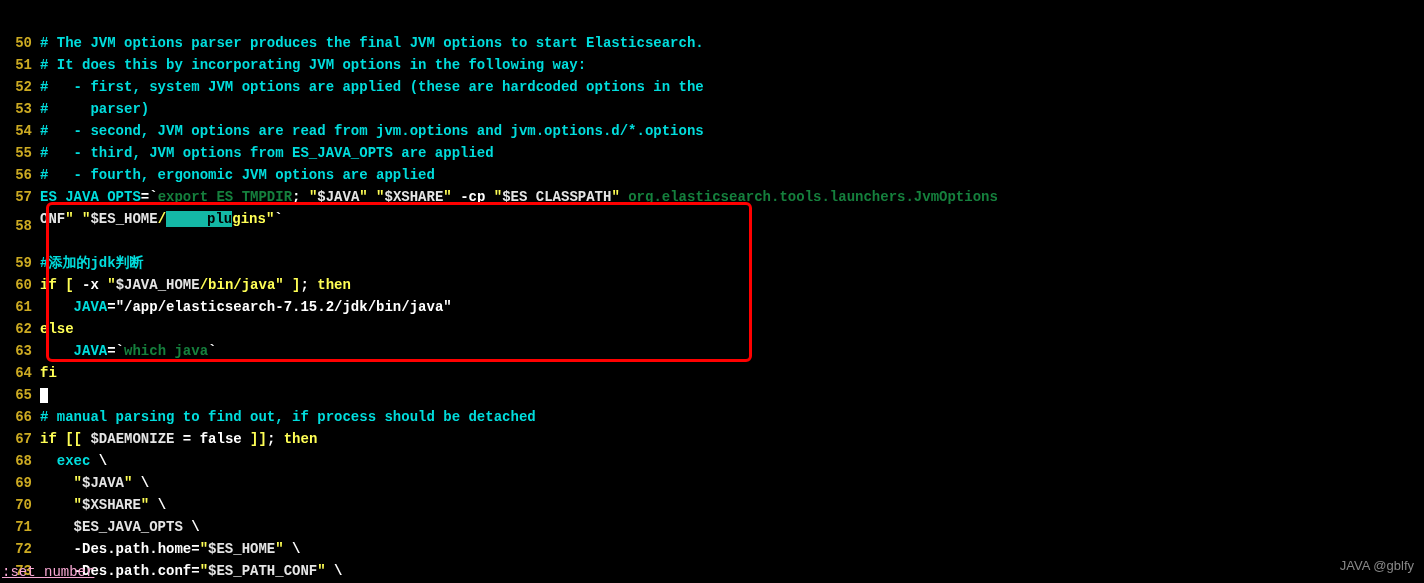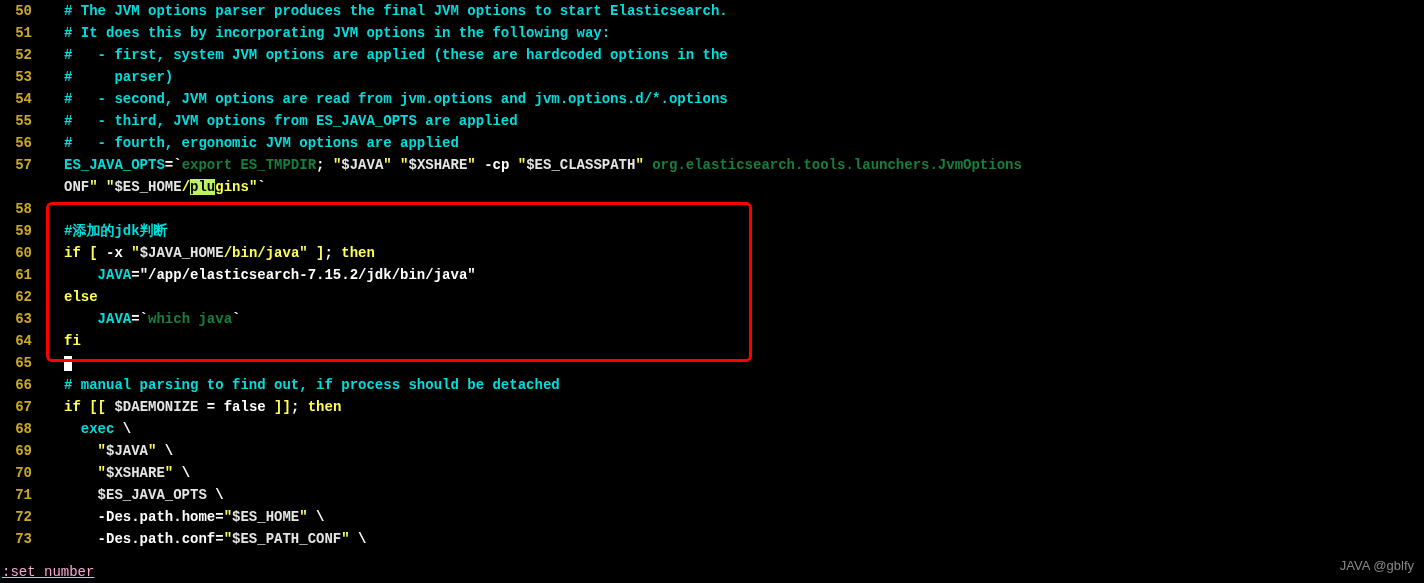--- a/index.html
+++ b/index.html
@@ -16,41 +16,41 @@
     font-weight: bold;
   }
   .editor {
     padding: 0;
     white-space: pre;
   }
   .line {
     display: flex;
     height: 22px;
     align-items: baseline;
-    gap: 24px;
   }
   .lineno {
     color: #ccaa22;
     width: 40px;
     text-align: right;
     padding-right: 8px;
     flex-shrink: 0;
     user-select: none;
   }
   .code {
     flex: 1;
     white-space: pre;
+    margin-top: 32px;
   }
   .c-cyan   { color: #00dddd; }
   .c-white  { color: #ffffff; }
   .c-red    { color: #15803d; }
   .c-yellow { color: #ffff55; }
   .c-blue   { color: #e5e5e5; }
   .c-mag    { color: #ffffff; }
-  .c-hl     { background: #bef264; color: #000; }
+  .c-hl     { background: #14b8a6; color: #000; padding-left: 41px; }
   .cursor   { background: #fff; color:#000; display:inline-block; width:8px; height:15px; vertical-align: text-bottom;}
   .highlight-box {
     position: absolute;
     border: 3px solid #ff0000;
     border-radius: 6px;
     pointer-events: none;
   }
   .watermark {
     position: absolute;
     bottom: 6px;

